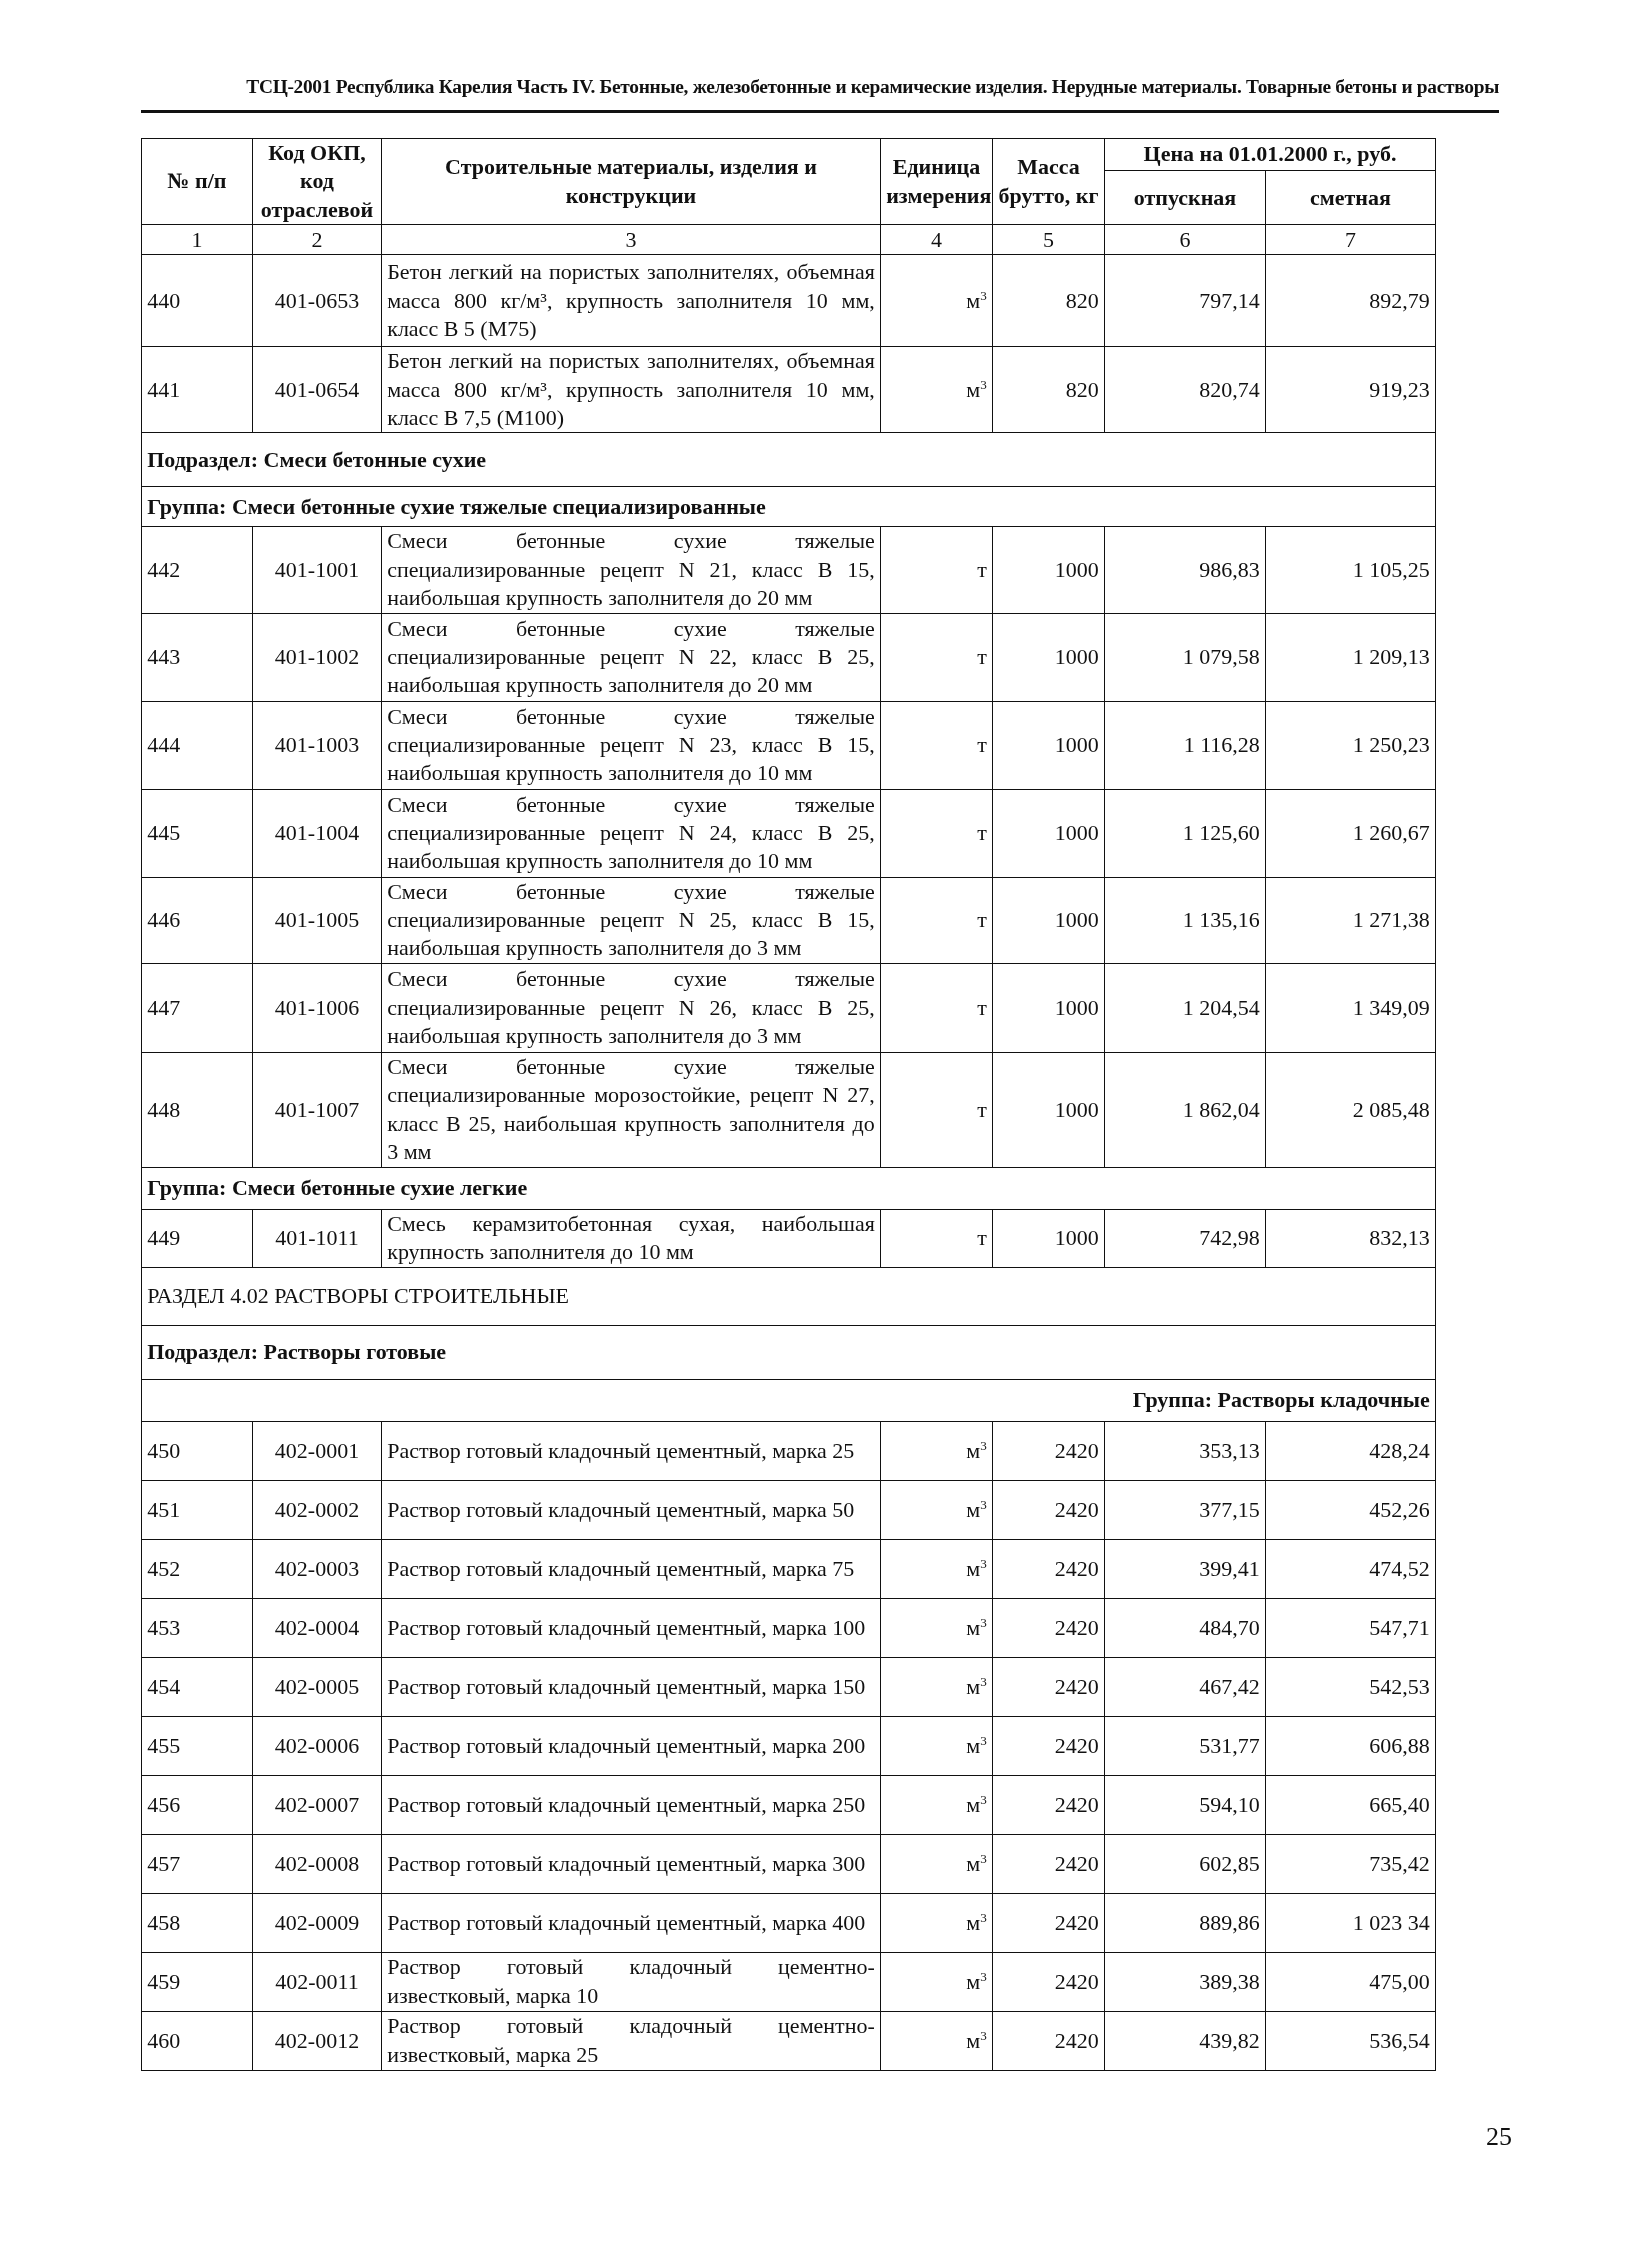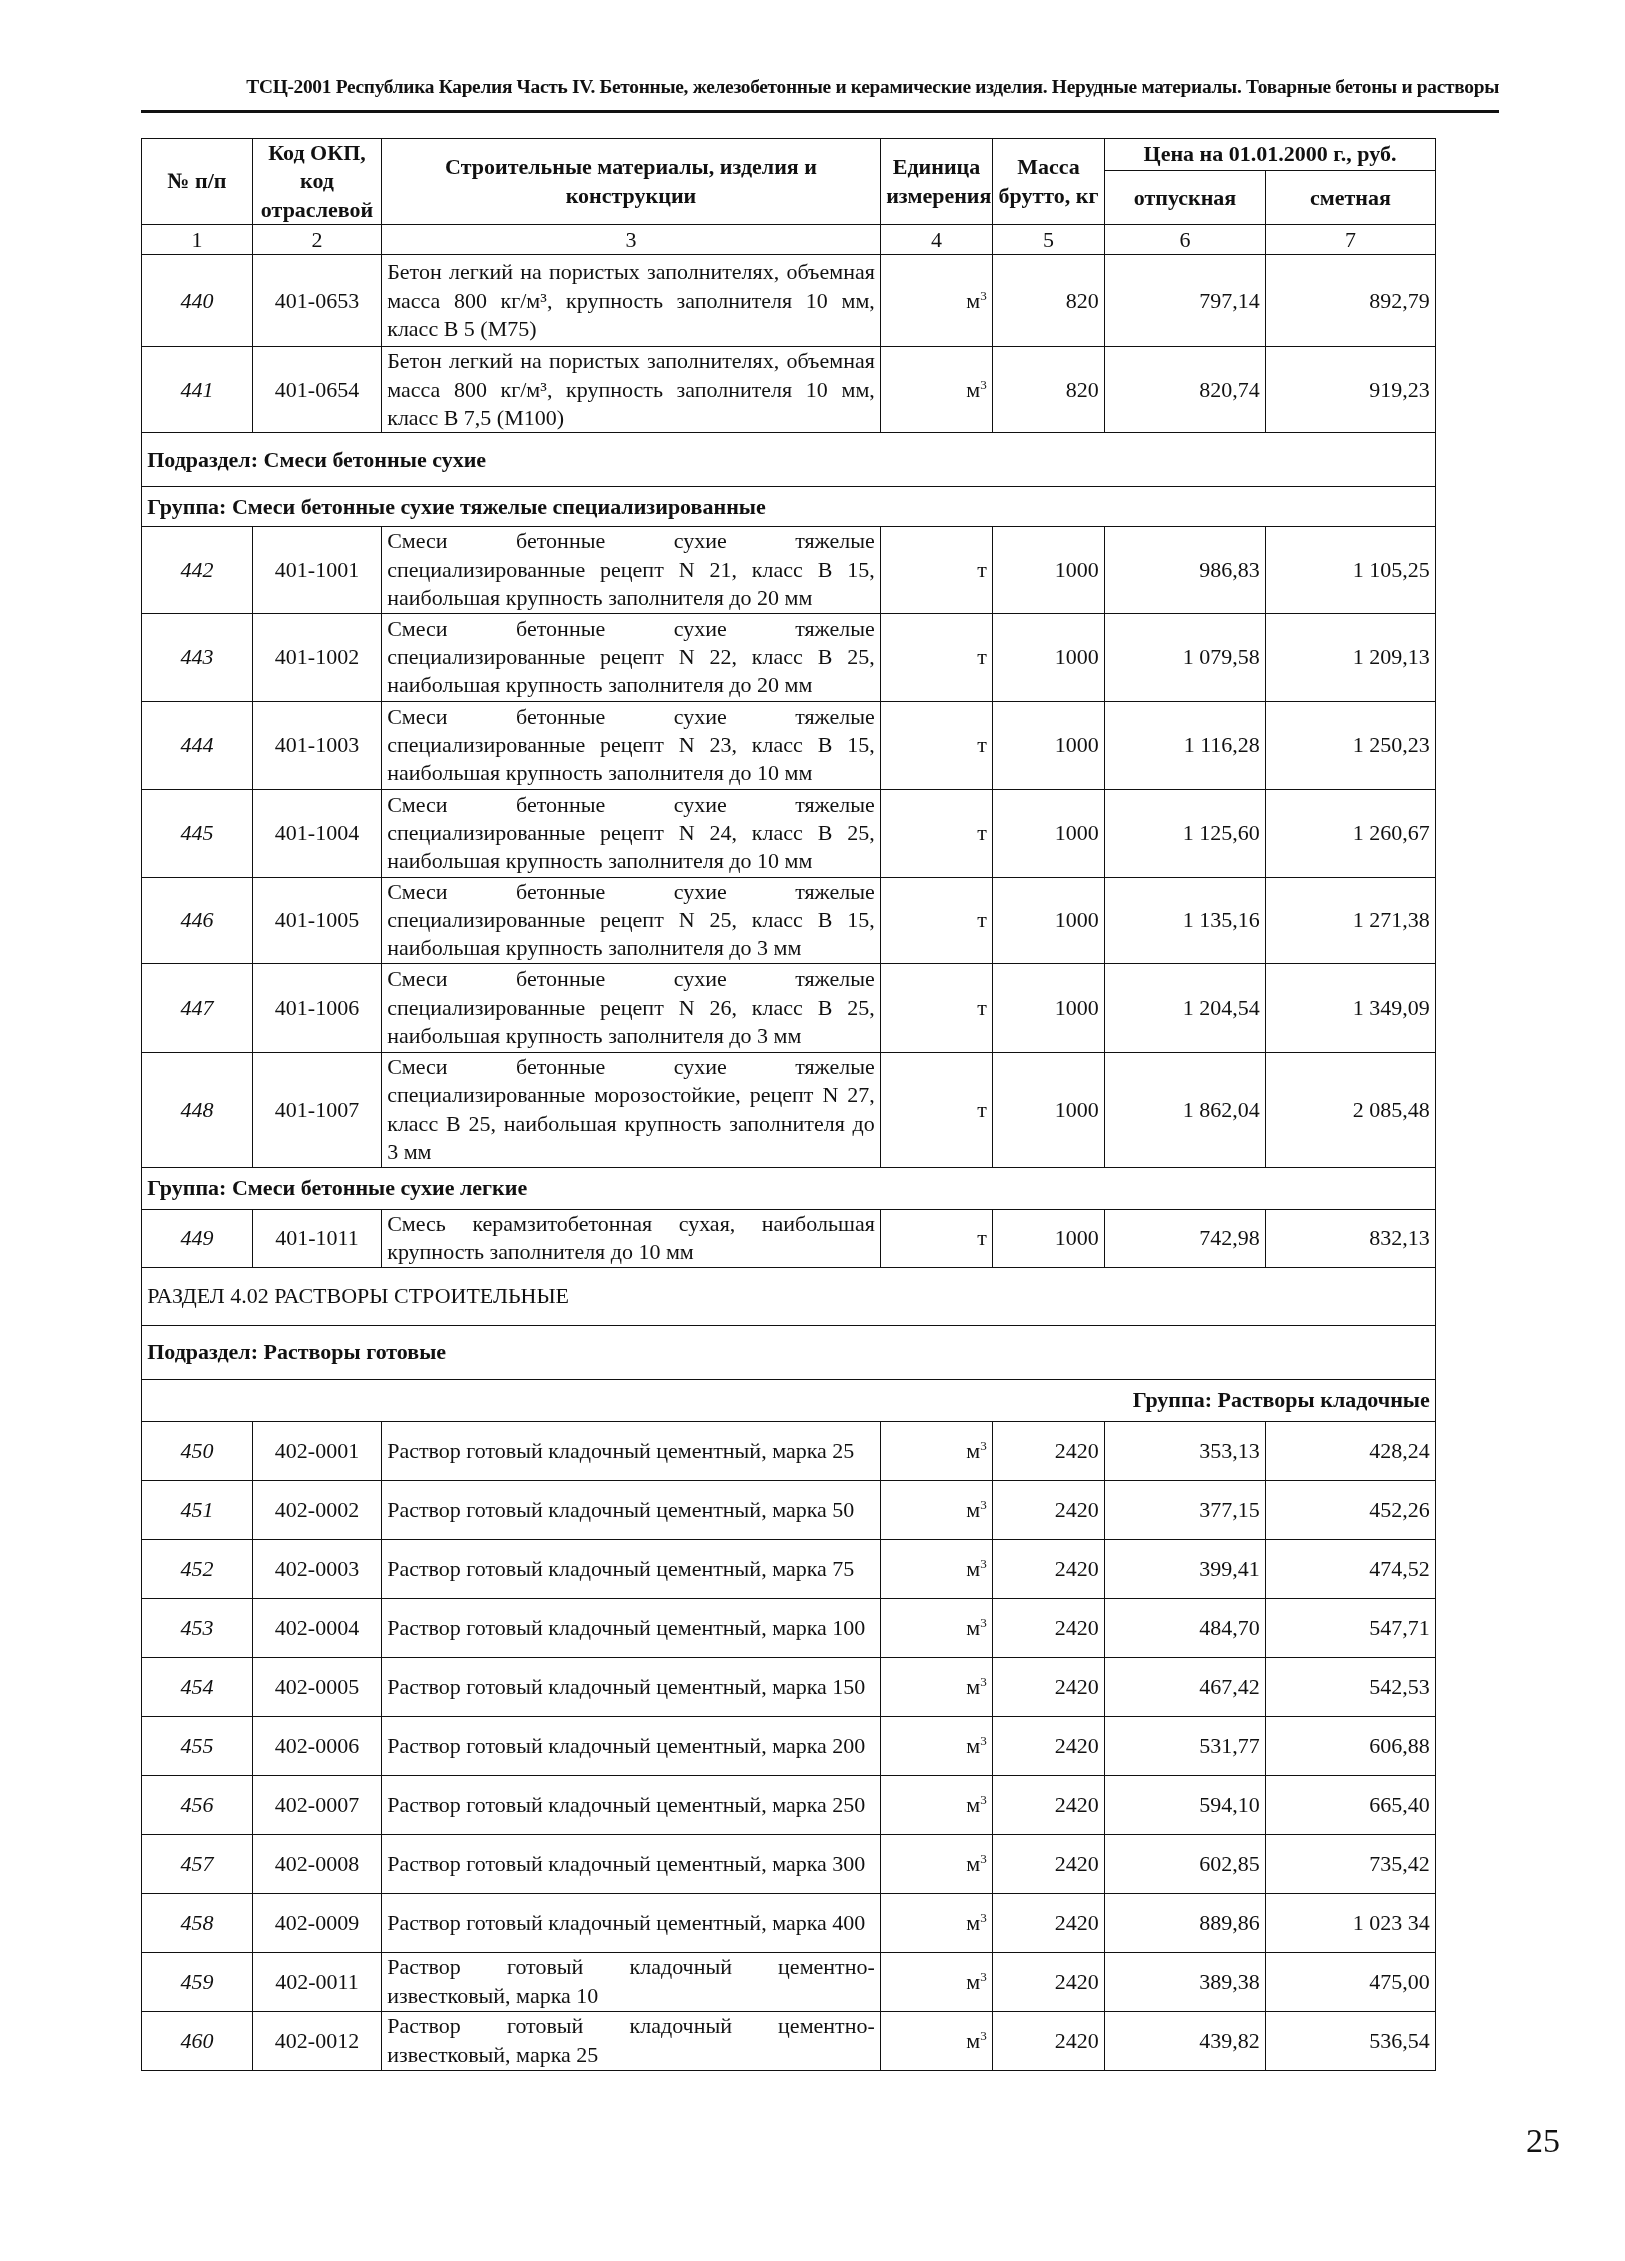--- a/index.html
+++ b/index.html
@@ -7,31 +7,31 @@
          font-family:"Liberation Serif", "DejaVu Serif", serif; color:#111; }
   .runhead { position:absolute; left:233px; top:76px; width:1266px; text-align:right;
              font-size:19.4px; font-weight:bold; letter-spacing:-0.3px; white-space:nowrap; }
   .runrule { position:absolute; left:141px; top:110px; width:1358px; height:3.2px; background:#111; }
   table.main { position:absolute; left:141px; top:138px; width:1295px; border-collapse:collapse;
                table-layout:fixed; }
   table.main td { border:1.6px solid #111; padding:0 5.2px; vertical-align:middle;
                   font-size:22px; line-height:28.4px; }
   td.hd { text-align:center; font-weight:bold; font-size:20px; line-height:24.6px; }
   td.num { text-align:center; font-size:20.7px; }
-  td.c-no { text-align:center;font-style:italic; }
+  td.c-no { text-align:left; }
   td.c-code { text-align:center; }
   td.c-desc { text-align:justify; font-size:20.7px; line-height:28.4px; padding:0 3.9px; }
   td.c-unit { text-align:right; }
   td.c-mass { text-align:right; }
   td.c-p1, td.c-p2 { text-align:right; }
   td.subsec { font-weight:bold; font-size:30px; padding-left:65px; }
   td.group { font-weight:bold; font-size:27px; padding-left:136px; }
   td.section { font-weight:normal; font-size:31px; }
   sup { font-size:60%; line-height:0; }
-  .pagenum { position:absolute; left:1486px; top:2122px; font-size:34px;margin-left:40px; }
+  .pagenum { position:absolute; left:1486px; top:2122px; font-size:26px; }
 </style>
 </head>
 <body>
 
 <div class="runhead">ТСЦ-2001 Республика Карелия Часть IV. Бетонные, железобетонные и керамические изделия. Нерудные материалы. Товарные бетоны и растворы</div>
 <div class="runrule"></div>
 
 <table class="main">
   <colgroup>
     <col style="width:111px">

